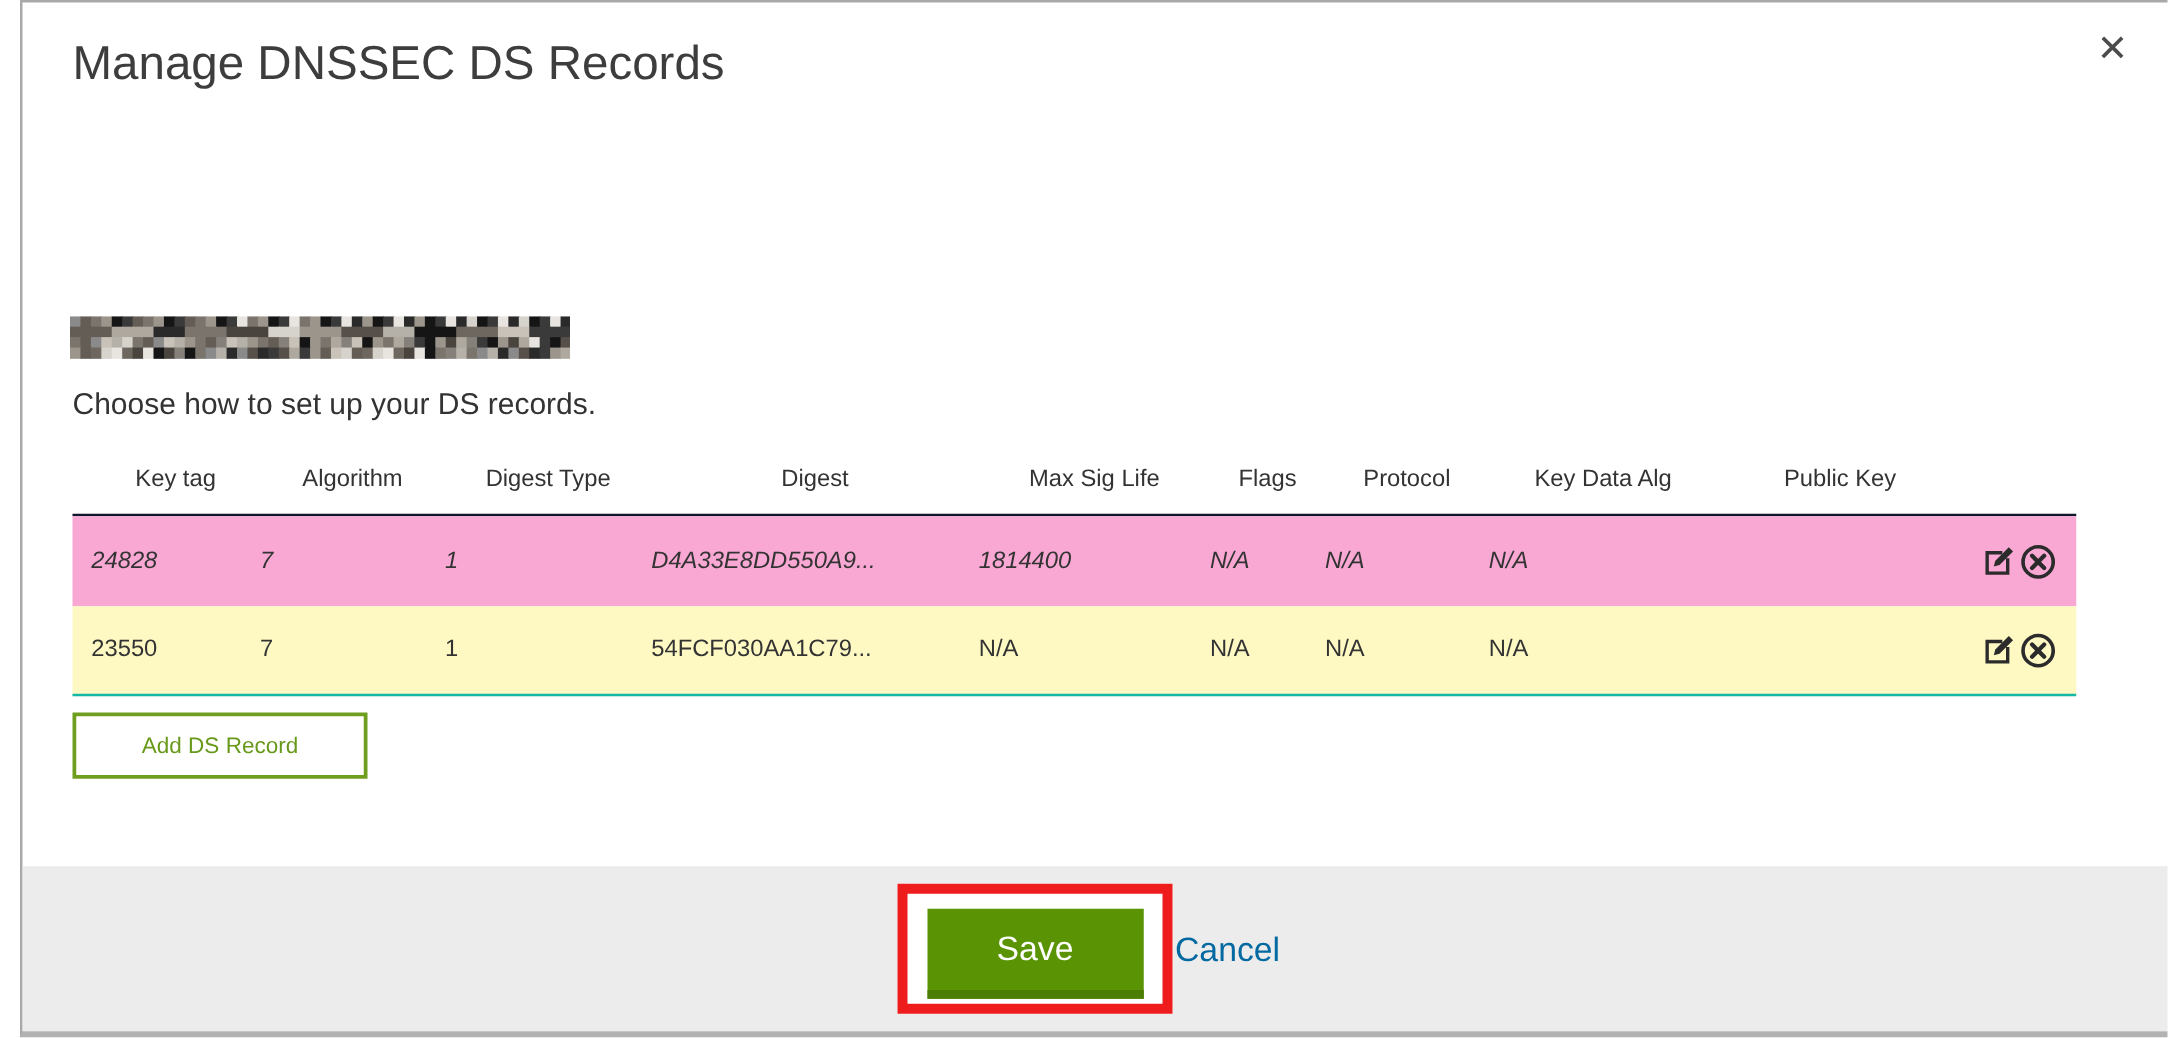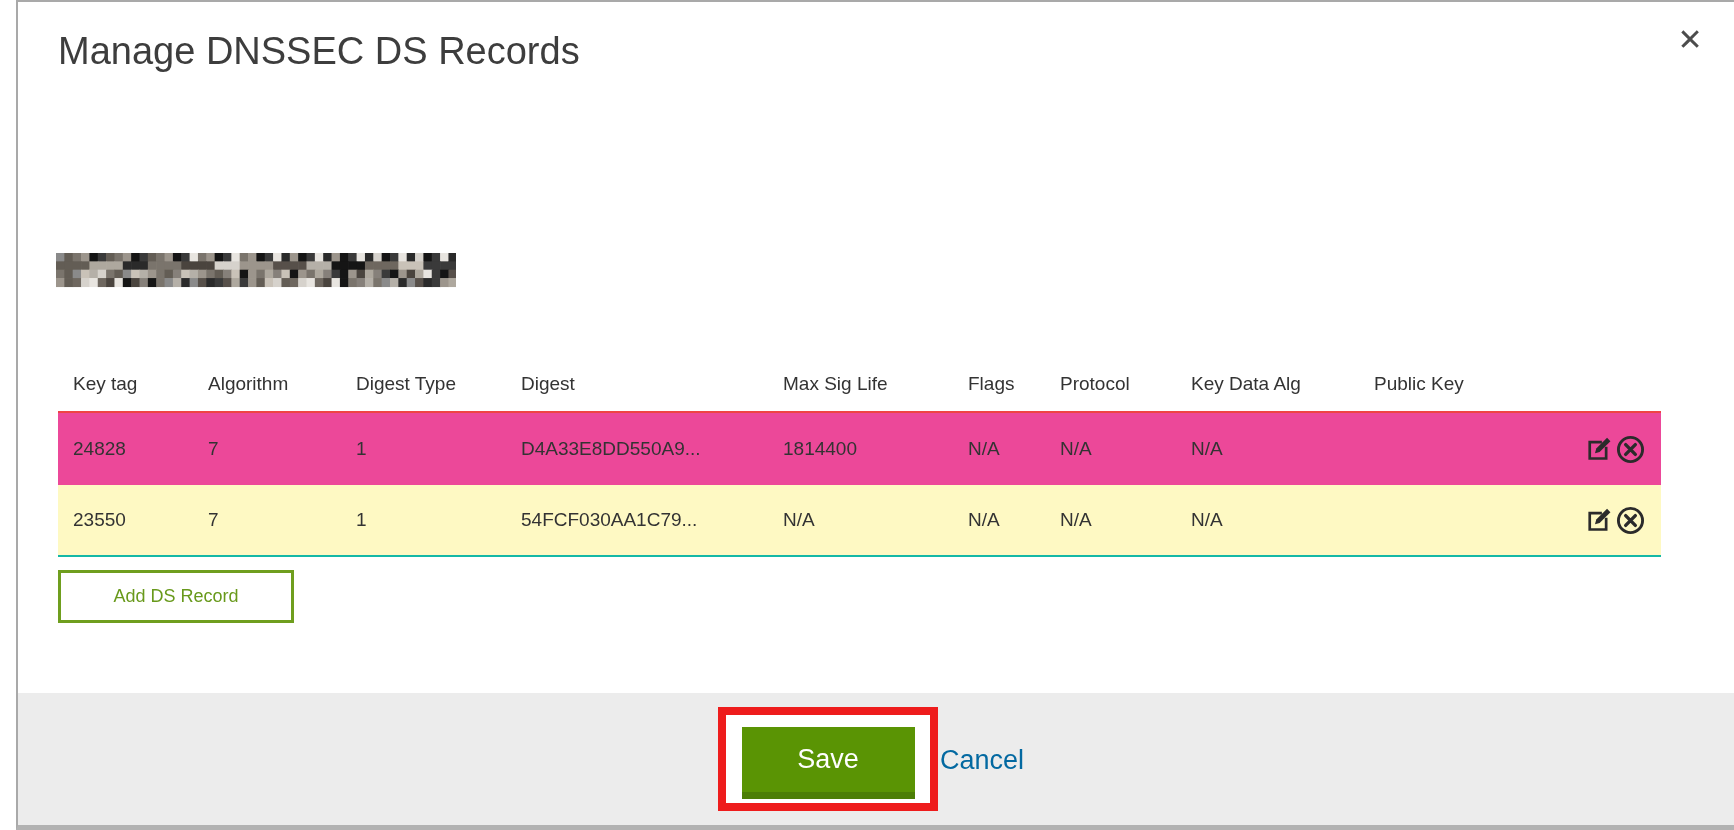--- a/index.html
+++ b/index.html
@@ -49,24 +49,25 @@
   }
   .thead, .trow {
     display: grid;
     grid-template-columns: 135px 148px 165px 262px 185px 92px 131px 183px 1fr 76px;
     align-items: center;
     padding: 0 15px;
     font-size: 19px; color: #333;
   }
   .thead {
     height: 57px;
-    border-bottom: 2px solid #ef4444;
+    border-bottom: 2px solid #0f172a;
+    text-align: center;
   }
   .trow { height: 72px; }
-  .trow.odd  { background: #ec4899; }
+  .trow.odd  { background: #f9a8d4; font-style: italic; }
   .trow.even { background: #fef9c3; border-bottom: 2px solid #14b8a6; }
   .cell { overflow: hidden; white-space: nowrap; }
   .actions {
     display: flex; justify-content: flex-end; align-items: center; gap: 1px;
   }
   .icon-btn {
     background: none; border: none; padding: 0;
     width: 31px; height: 31px; cursor: pointer;
     display: inline-flex; align-items: center; justify-content: center;
   }
@@ -308,20 +309,21 @@
         <rect x="342.35" y="25.05" width="9" height="9" fill="#2a2a2a"></rect>
         <rect x="350.70" y="25.05" width="9" height="9" fill="#8a8a8a"></rect>
         <rect x="359.05" y="25.05" width="9" height="9" fill="#57504a"></rect>
         <rect x="367.40" y="25.05" width="9" height="9" fill="#2a2a2a"></rect>
         <rect x="375.75" y="25.05" width="9" height="9" fill="#3a3a3a"></rect>
         <rect x="384.10" y="25.05" width="9" height="9" fill="#9c958c"></rect>
         <rect x="392.45" y="25.05" width="9" height="9" fill="#aea89e"></rect>
       </svg>
   </div>
 
+  <p class="instruction">Choose how to set up your DS records.</p>
 
   <div class="ds-table">
 
     <div class="thead">
       <div class="cell">Key tag</div>
       <div class="cell">Algorithm</div>
       <div class="cell">Digest Type</div>
       <div class="cell">Digest</div>
       <div class="cell">Max Sig Life</div>
       <div class="cell">Flags</div>

